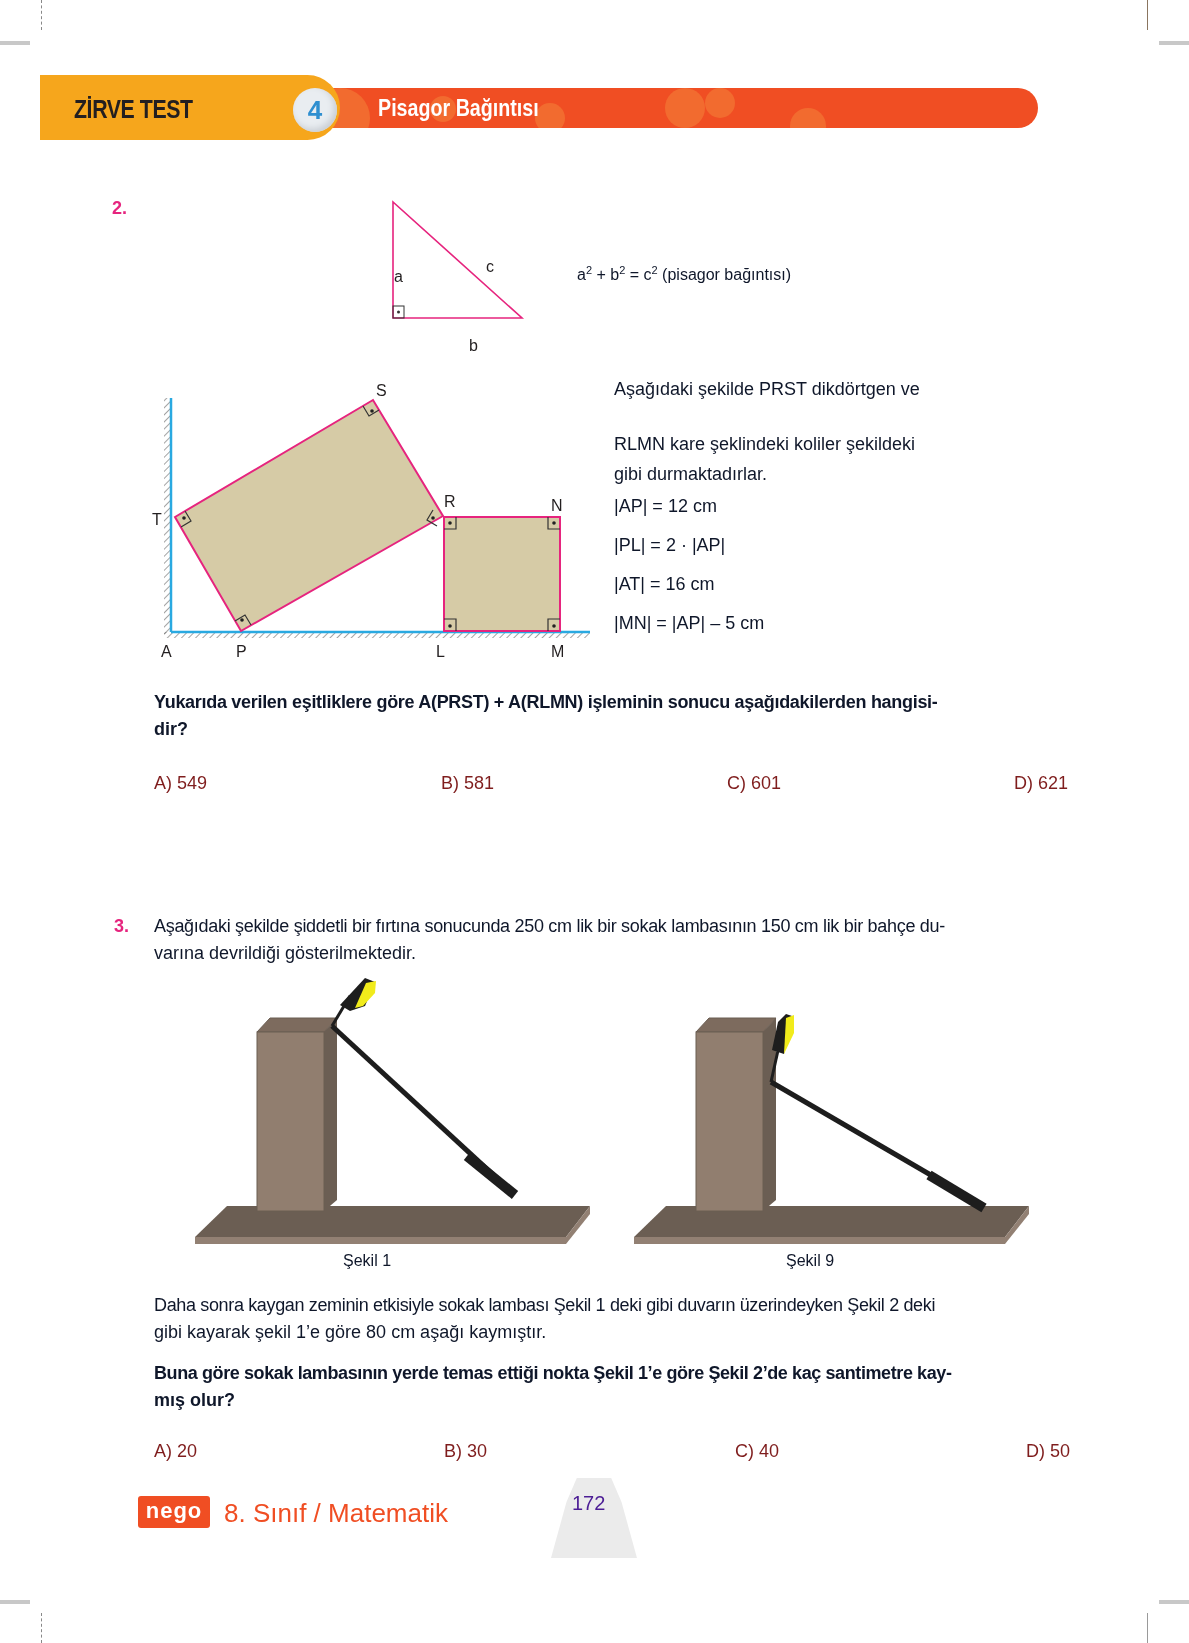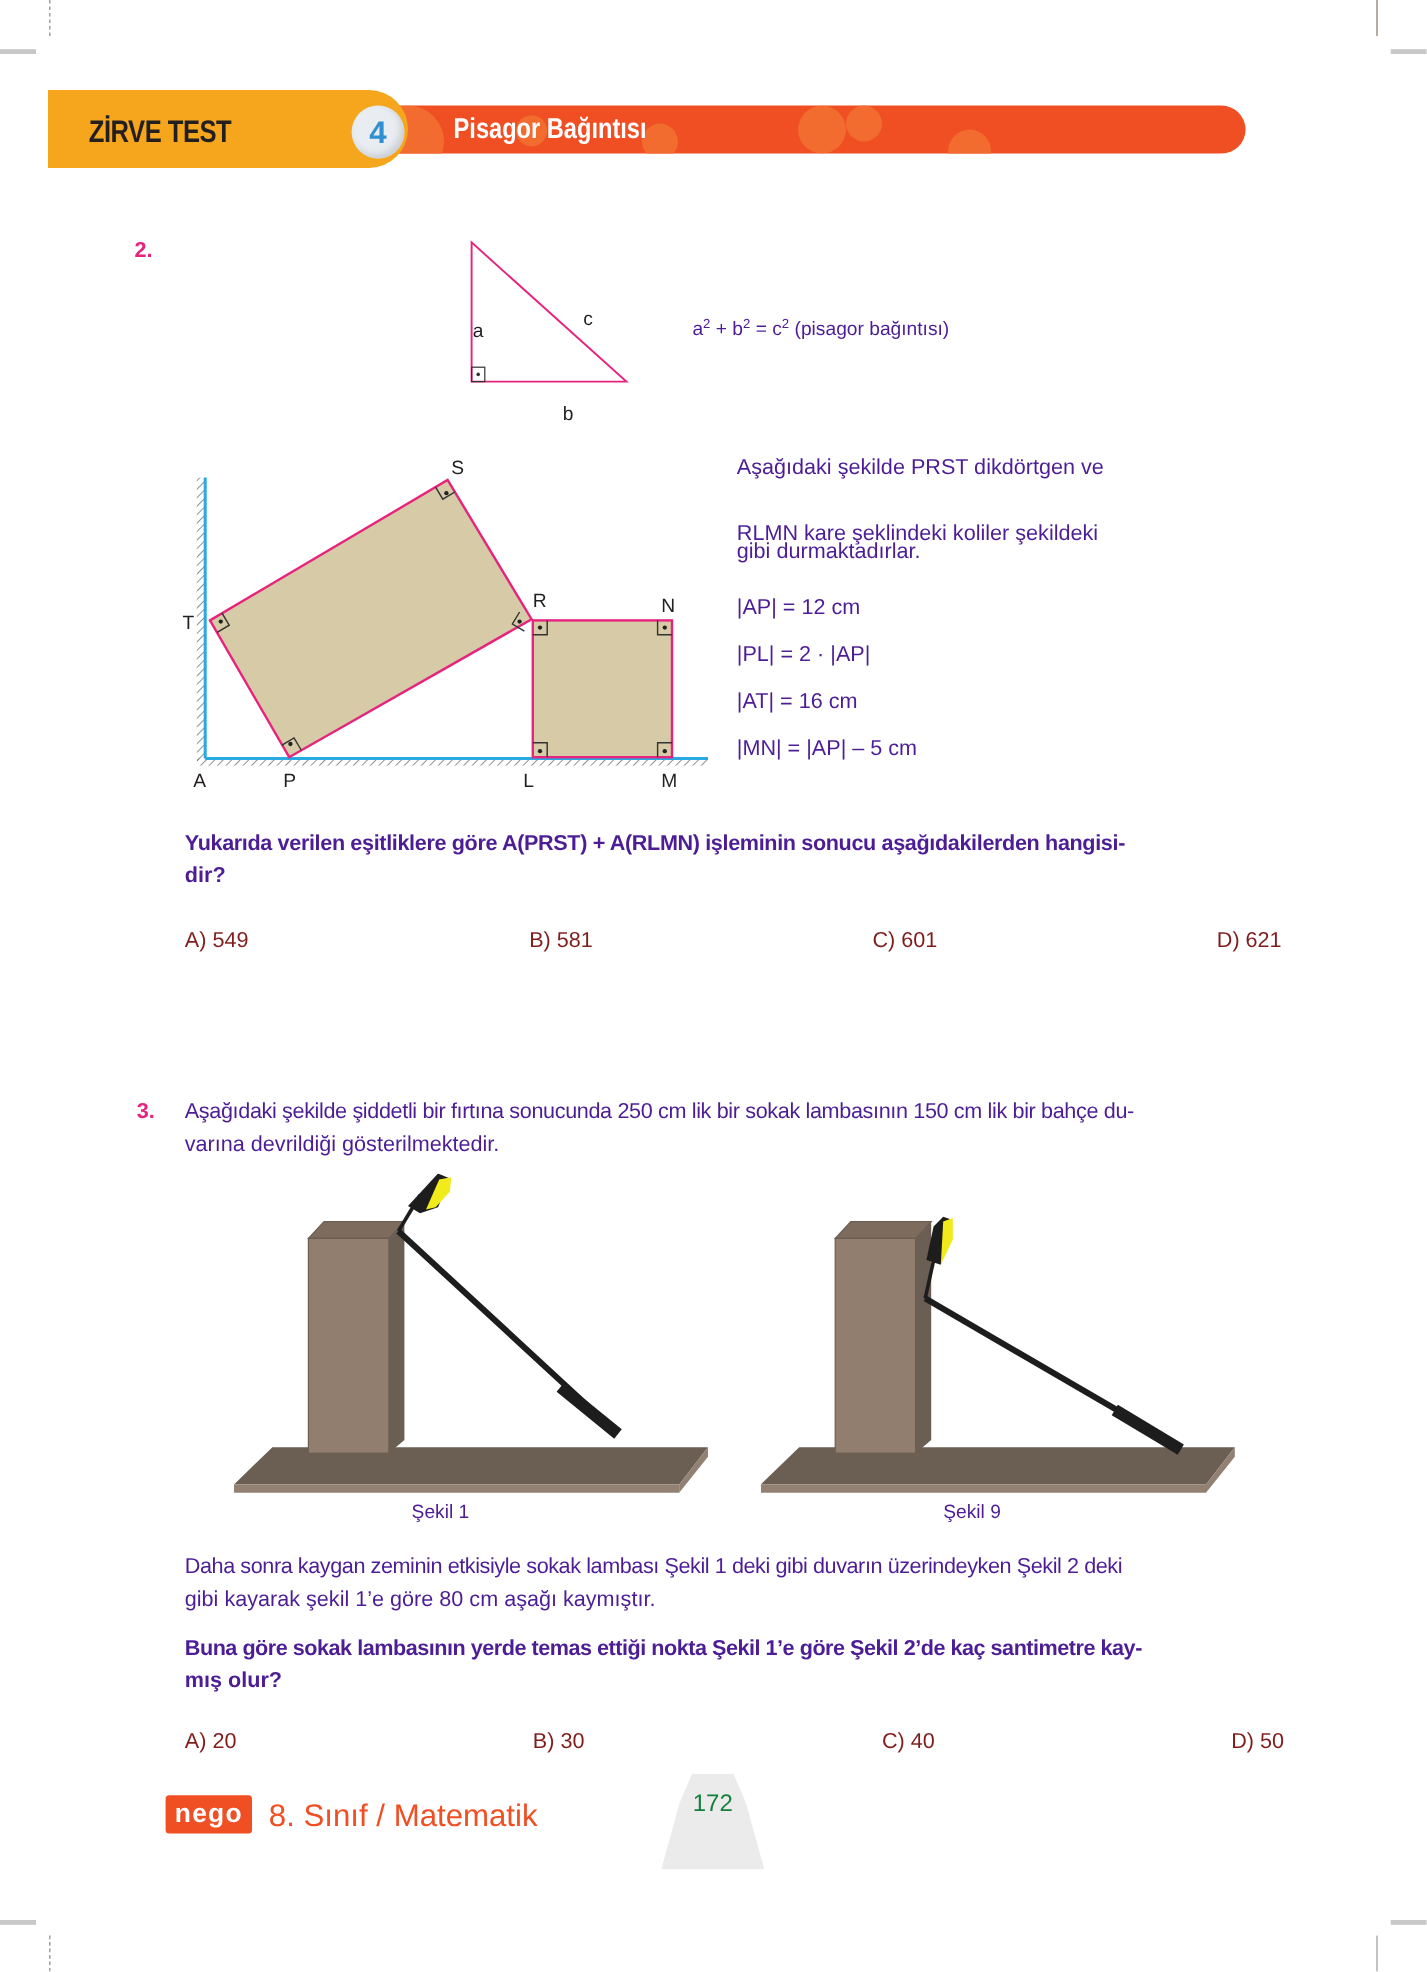--- a/index.html
+++ b/index.html
@@ -11,30 +11,30 @@
 
   
   .hdr-orange { position: absolute; left: 40px; top: 75px; width: 300px; height: 65px; background: #f6a61c; border-radius: 0 40px 40px 0; }
   .hdr-red { position: absolute; left: 300px; top: 88px; width: 738px; height: 40px; background: #f04e23; border-radius: 0 20px 20px 0; overflow: hidden; }
   .hdr-red .bubble { position: absolute; border-radius: 50%; background: #f26b2f; }
   .hdr-title { position: absolute; left: 74px; top: 94px; font-family: "Liberation Sans", sans-serif; font-weight: bold; font-size: 26px; color: #231f20; transform: scaleX(0.82); transform-origin: left center; letter-spacing: -0.5px; }
   .hdr-badge { position: absolute; left: 293px; top: 88px; width: 44px; height: 44px; border-radius: 50%; background: #e9edf1; box-shadow: inset -3px -3px 6px #c9ced4; text-align: center; line-height: 44px; font-weight: bold; font-size: 26px; color: #2f8fd0; }
   .hdr-subject { position: absolute; left: 378px; top: 94px; font-weight: bold; font-size: 24px; color: #ffffff; transform: scaleX(0.82); transform-origin: left center; }
 
   .qnum { position: absolute; font-weight: bold; font-size: 18px; color: #e6247e; }
-  .txt { position: absolute; font-size: 18px; color: #4c1d95; }
+  .txt { position: absolute; font-size: 18px; color: #0f172a; }
   .bold { font-weight: bold; }
   .label { position: absolute; font-size: 16px; color: #231f20; }
   .ans { position: absolute; font-size: 18px; color: #7f1d1d; }
 
   
   .logo { position: absolute; left: 138px; top: 1496px; width: 72px; height: 32px; background: #f04e23; border-radius: 3px; color: #fff; font-weight: bold; font-size: 22px; line-height: 30px; text-align: center; letter-spacing: 1px; }
   .footer-text { position: absolute; left: 224px; top: 1498px; font-size: 26px; color: #f04e23; }
   .page-bubble { position: absolute; left: 551px; top: 1478px; width: 86px; height: 80px; background: #ebebeb; clip-path: polygon(30% 0, 70% 0, 82% 30%, 100% 100%, 0 100%, 18% 30%); }
-  .page-num { position: absolute; left: 572px; top: 1492px; width: 44px; text-align: center; font-size: 20px; color: #15803d; }
+  .page-num { position: absolute; left: 572px; top: 1492px; width: 44px; font-size: 20px; color: #4c1d95; }
 </style>
 </head>
 <body>
 
 <div class="crop-v" style="left:41px;top:0;height:30px;border-left:1px dashed #888;background:none;"></div>
 <div class="crop-h" style="left:0;top:41px;width:30px;"></div>
 <div class="crop-v" style="left:1147px;top:0;height:30px;background:#8a7560;"></div>
 <div class="crop-h" style="left:1159px;top:41px;width:30px;"></div>
 <div class="crop-h" style="left:0;top:1600px;width:30px;"></div>
 <div class="crop-v" style="left:41px;top:1613px;height:30px;border-left:1px dashed #888;background:none;"></div>
@@ -115,21 +115,21 @@
   <div class="label" style="left:444px;top:493px;">R</div>
   <div class="label" style="left:551px;top:497px;">N</div>
   <div class="label" style="left:161px;top:643px;">A</div>
   <div class="label" style="left:236px;top:643px;">P</div>
   <div class="label" style="left:436px;top:643px;">L</div>
   <div class="label" style="left:551px;top:643px;">M</div>
 
   <div>
     <div class="txt" style="left:614px;top:379px;">Aşağıdaki şekilde PRST dikdörtgen ve</div>
     <div class="txt" style="left:614px;top:418px;margin-top:16px;">RLMN kare şeklindeki koliler şekildeki</div>
-    <div class="txt" style="left:614px;top:449px;">gibi durmaktadırlar.</div>
+    <div class="txt" style="left:614px;top:464px;">gibi durmaktadırlar.</div>
     <div class="txt" style="left:614px;top:496px;">|AP| = 12 cm</div>
     <div class="txt" style="left:614px;top:535px;">|PL| = 2 · |AP|</div>
     <div class="txt" style="left:614px;top:574px;">|AT| = 16 cm</div>
     <div class="txt" style="left:614px;top:613px;">|MN| = |AP| – 5 cm</div>
   </div>
 
   <div class="txt bold" style="left:154px;top:692px;letter-spacing:-0.3px;">Yukarıda verilen eşitliklere göre A(PRST) + A(RLMN) işleminin sonucu aşağıdakilerden hangisi-</div>
   <div class="txt bold" style="left:154px;top:719px;">dir?</div>
 
   <div class="ans" style="left:154px;top:773px;">A) 549</div>

